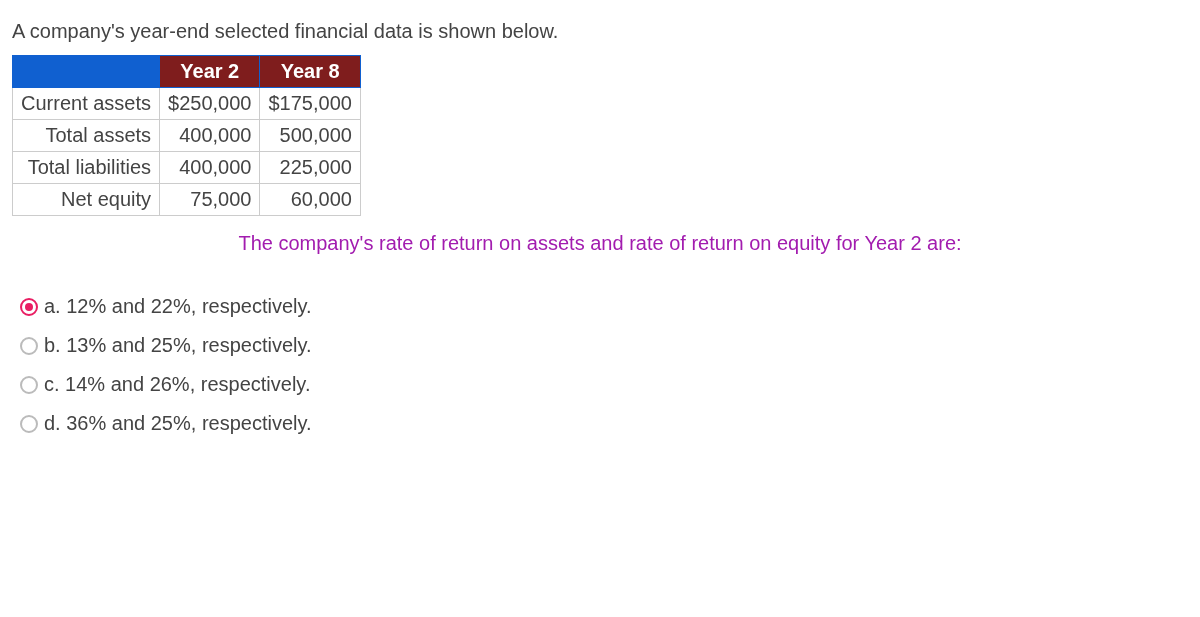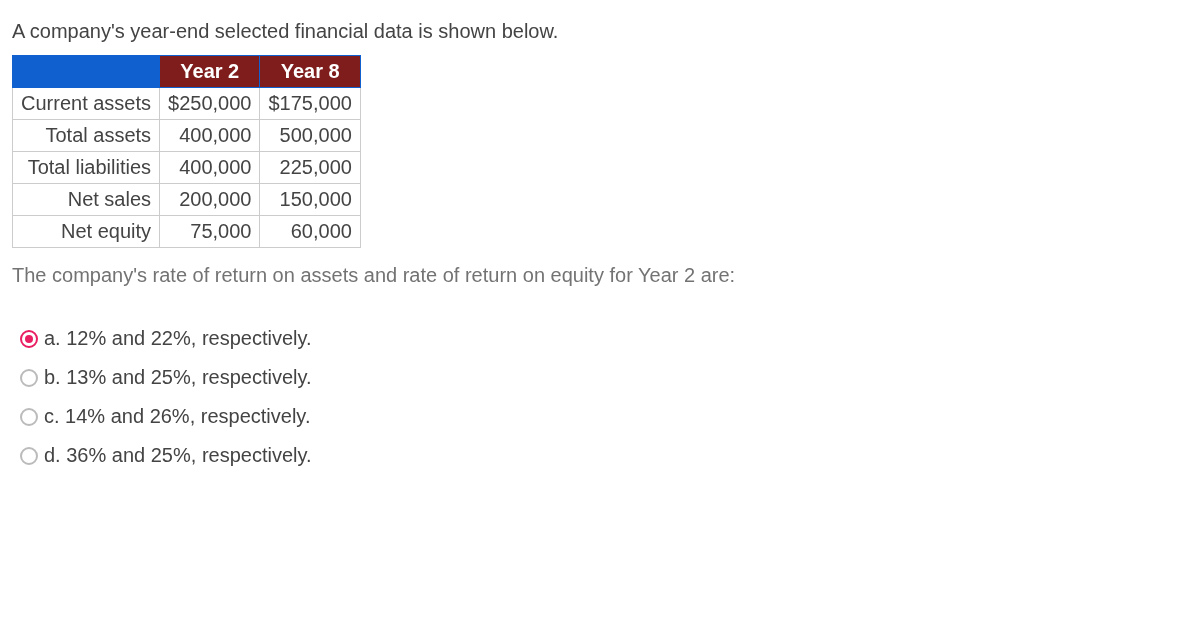--- a/index.html
+++ b/index.html
@@ -40,21 +40,22 @@
     }
     tbody td {
       color: #444;
       text-align: right;
     }
     tbody td.num {
       text-align: right;
     }
     .question-prompt {
       margin: 14px 0 16px 0;
-      color: #737373;
+      color: #a21caf;
+      text-align: center;
     }
     .options {
       display: flex;
       flex-direction: column;
       gap: 16px;
       margin-left: 8px;
       margin-top: 40px;
     }
     .option {
       display: flex;
@@ -110,25 +111,20 @@
       <td>Total assets</td>
       <td class="num">400,000</td>
       <td class="num">500,000</td>
     </tr>
     <tr>
       <td>Total liabilities</td>
       <td class="num">400,000</td>
       <td class="num">225,000</td>
     </tr>
     <tr>
-      <td>Net sales</td>
-      <td class="num">200,000</td>
-      <td class="num">150,000</td>
-    </tr>
-    <tr>
       <td>Net equity</td>
       <td class="num">75,000</td>
       <td class="num">60,000</td>
     </tr>
   </tbody>
 </table>
 
 <div class="question-prompt">The company's rate of return on assets and rate of return on equity for Year 2 are:</div>
 
 <div class="options">

